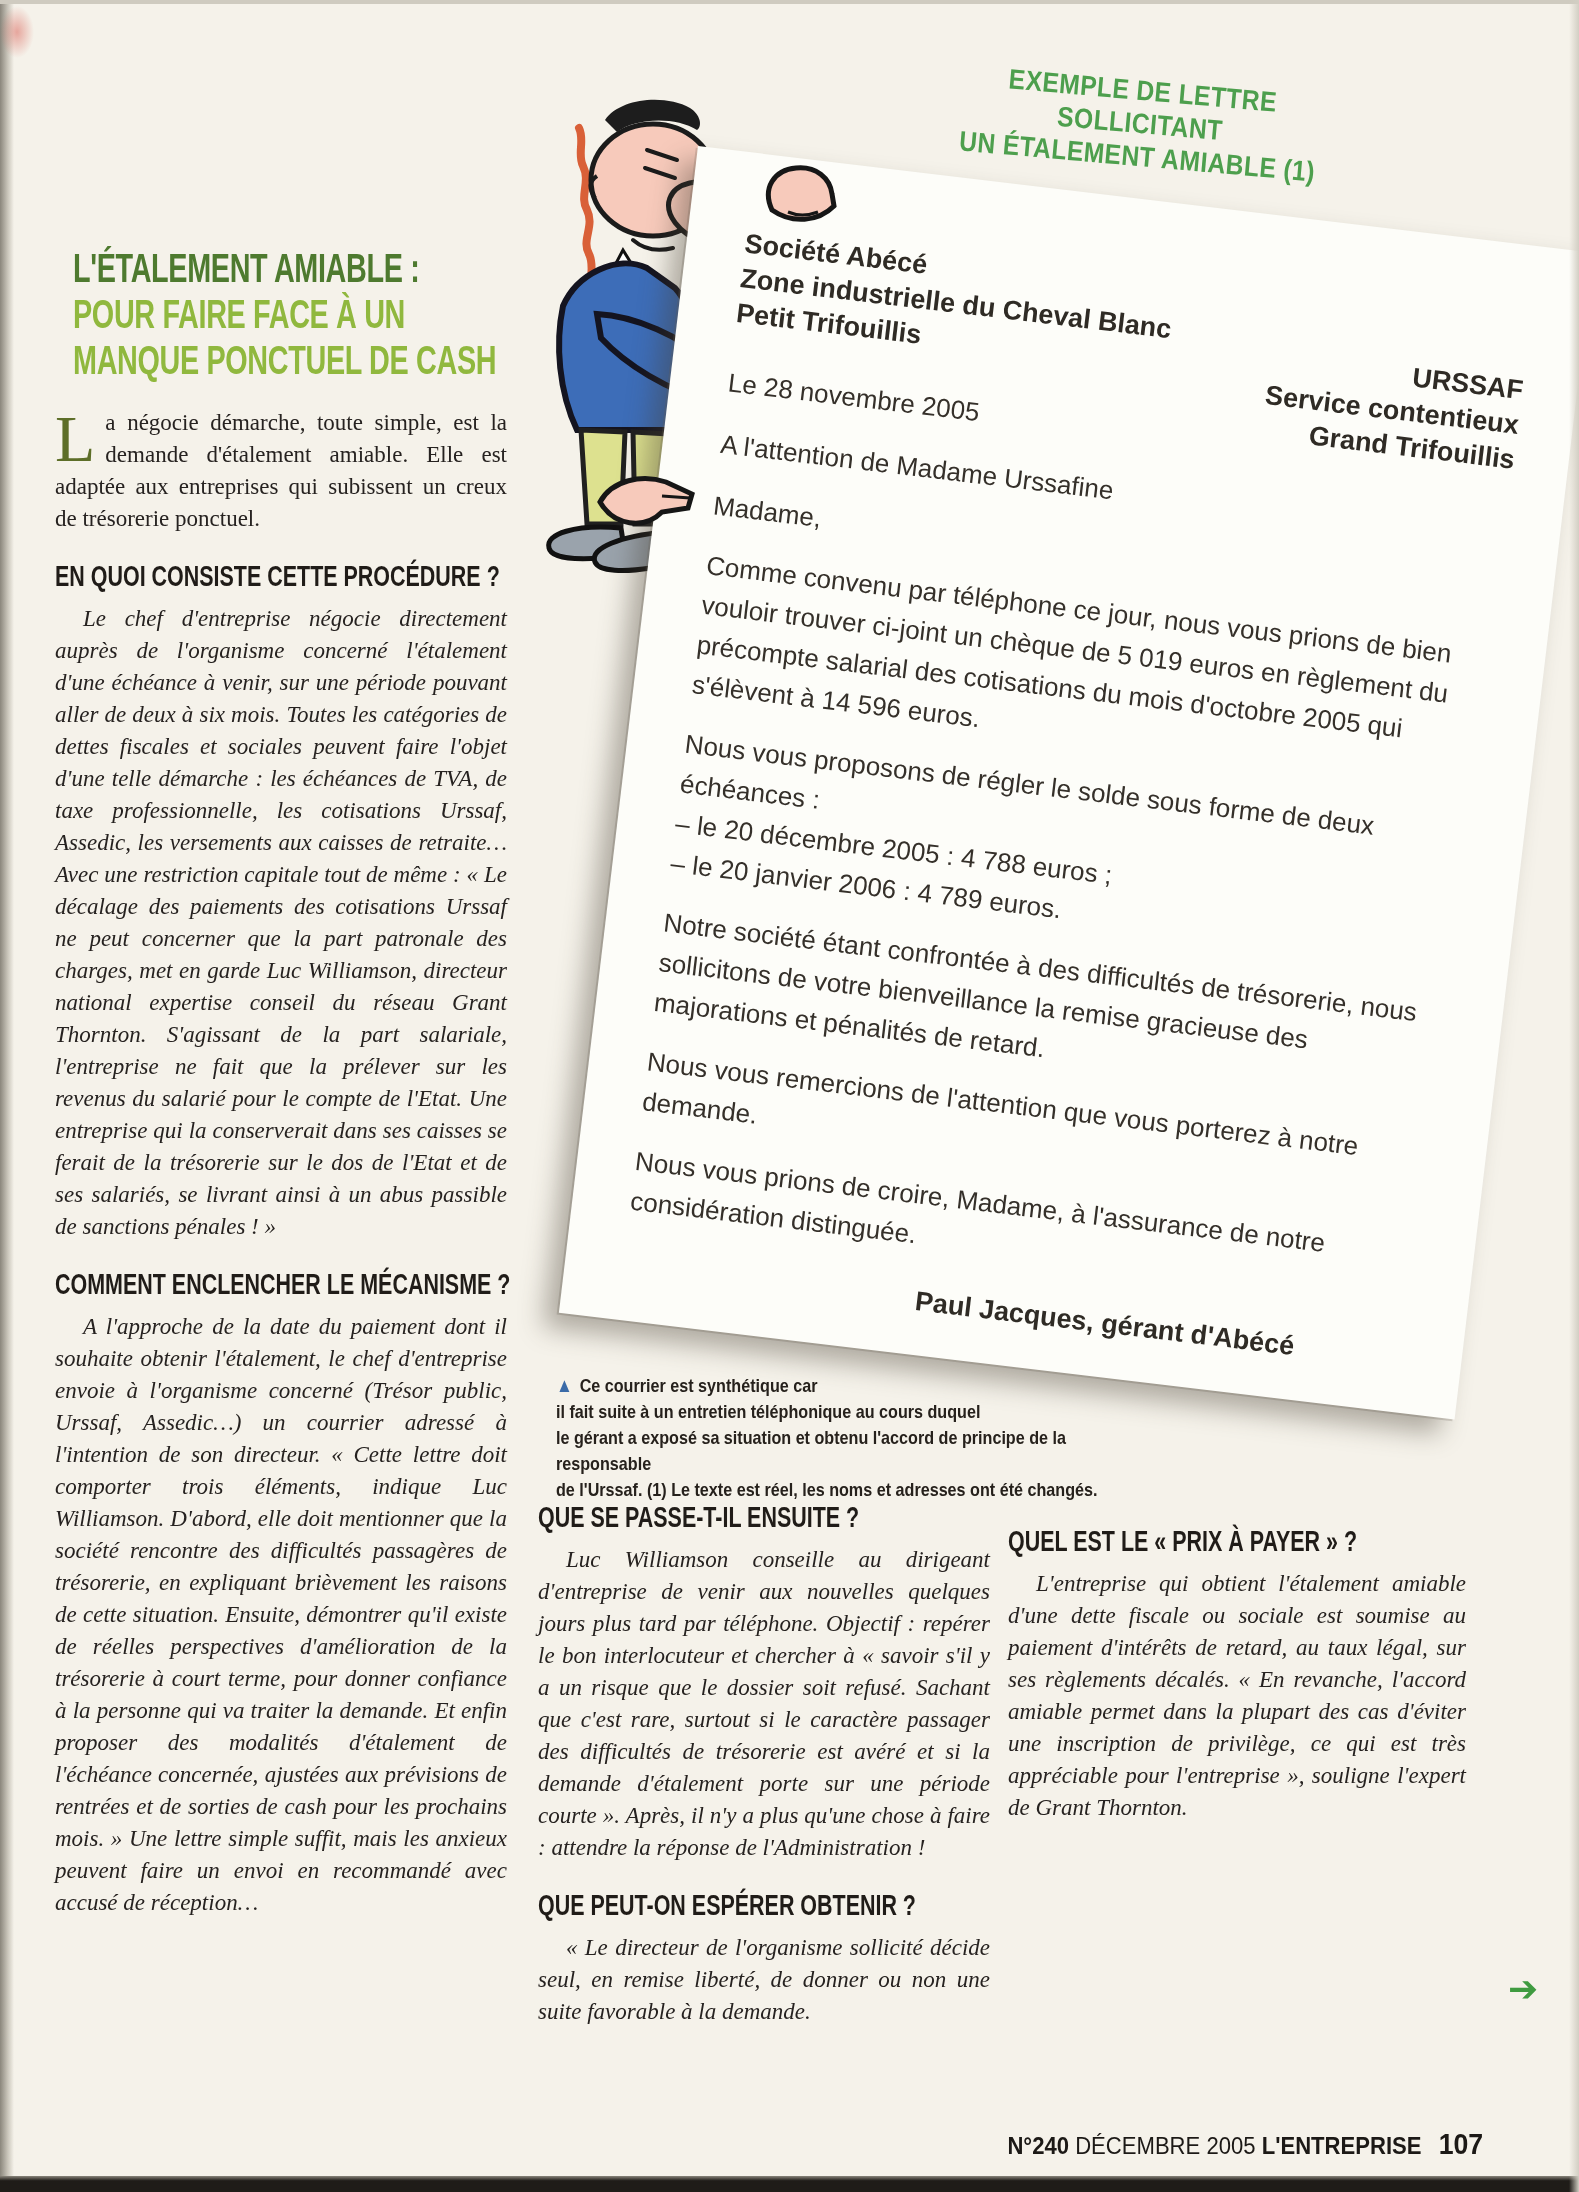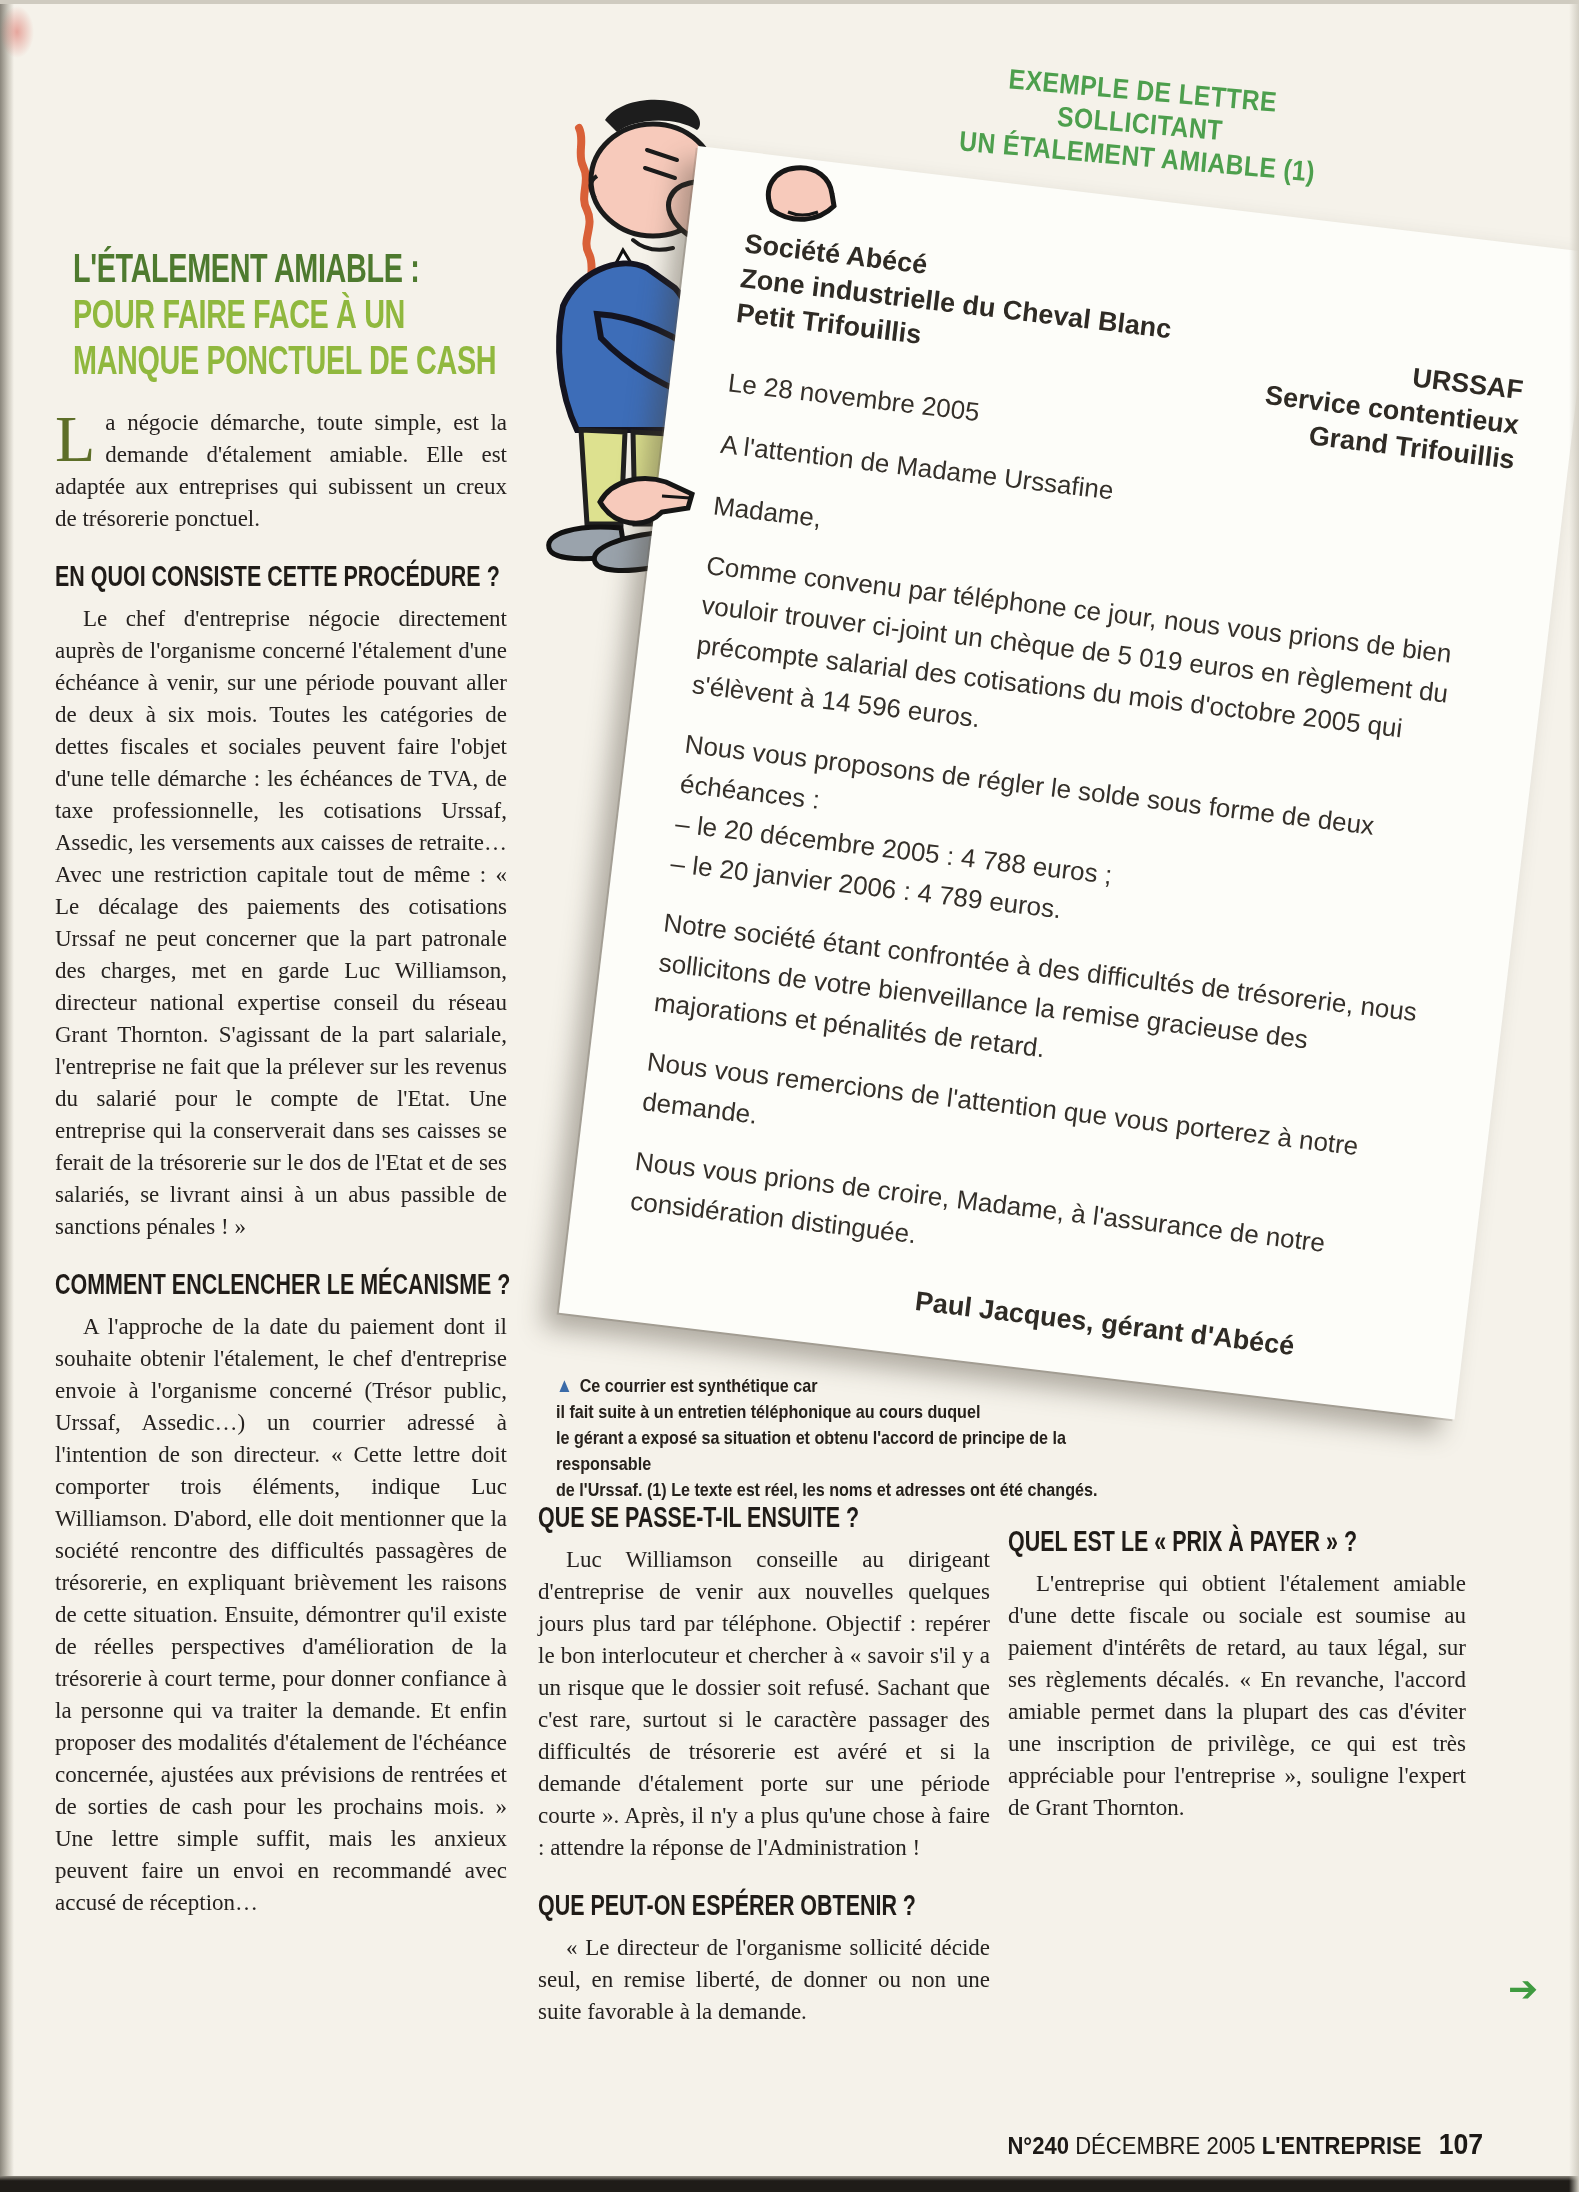--- a/index.html
+++ b/index.html
@@ -22,21 +22,21 @@
   .col3{left:1008px;top:1500px;width:458px;}
   .headline{font-family:"Liberation Sans",sans-serif;font-weight:700;font-size:40px;
             line-height:46px;transform:scaleX(.72);transform-origin:0 0;white-space:nowrap;
             letter-spacing:-.5px;margin:0 0 24px 18px;}
   .headline .t1{display:block;color:#4e7a2f;}
   .headline .t2{display:block;color:#90b83e;}
   .sechead{font-family:"Liberation Sans",sans-serif;font-weight:700;font-size:29px;line-height:34px;
            color:#201c18;transform:scaleX(.74);transform-origin:0 50%;white-space:nowrap;
            margin:24px 0 10px;}
   .bodytext{margin:0;}
-  .indent{text-indent:28px;}
+  .indent{text-indent:28px;font-style:italic;}
   .dropcap{float:left;font-size:66px;line-height:52px;color:#5d6e28;margin:6px 10px 0 0;
            font-family:"Liberation Serif",serif;}
   
   .banner{position:absolute;left:900px;top:74px;width:480px;z-index:2;text-align:center;
           font-family:"Liberation Sans",sans-serif;font-weight:700;font-size:28px;line-height:33px;
           color:#4d9f4d;transform:rotate(5deg) scaleX(.88);letter-spacing:.5px;}
   
   .sheet{position:absolute;left:698px;top:146px;width:902px;height:1175px;z-index:3;
          background:#fdfdf9;transform:rotate(6.8deg);transform-origin:0 0;
          box-shadow:-14px 16px 26px rgba(70,62,50,.4),-2px 2px 0 rgba(120,112,100,.25);

